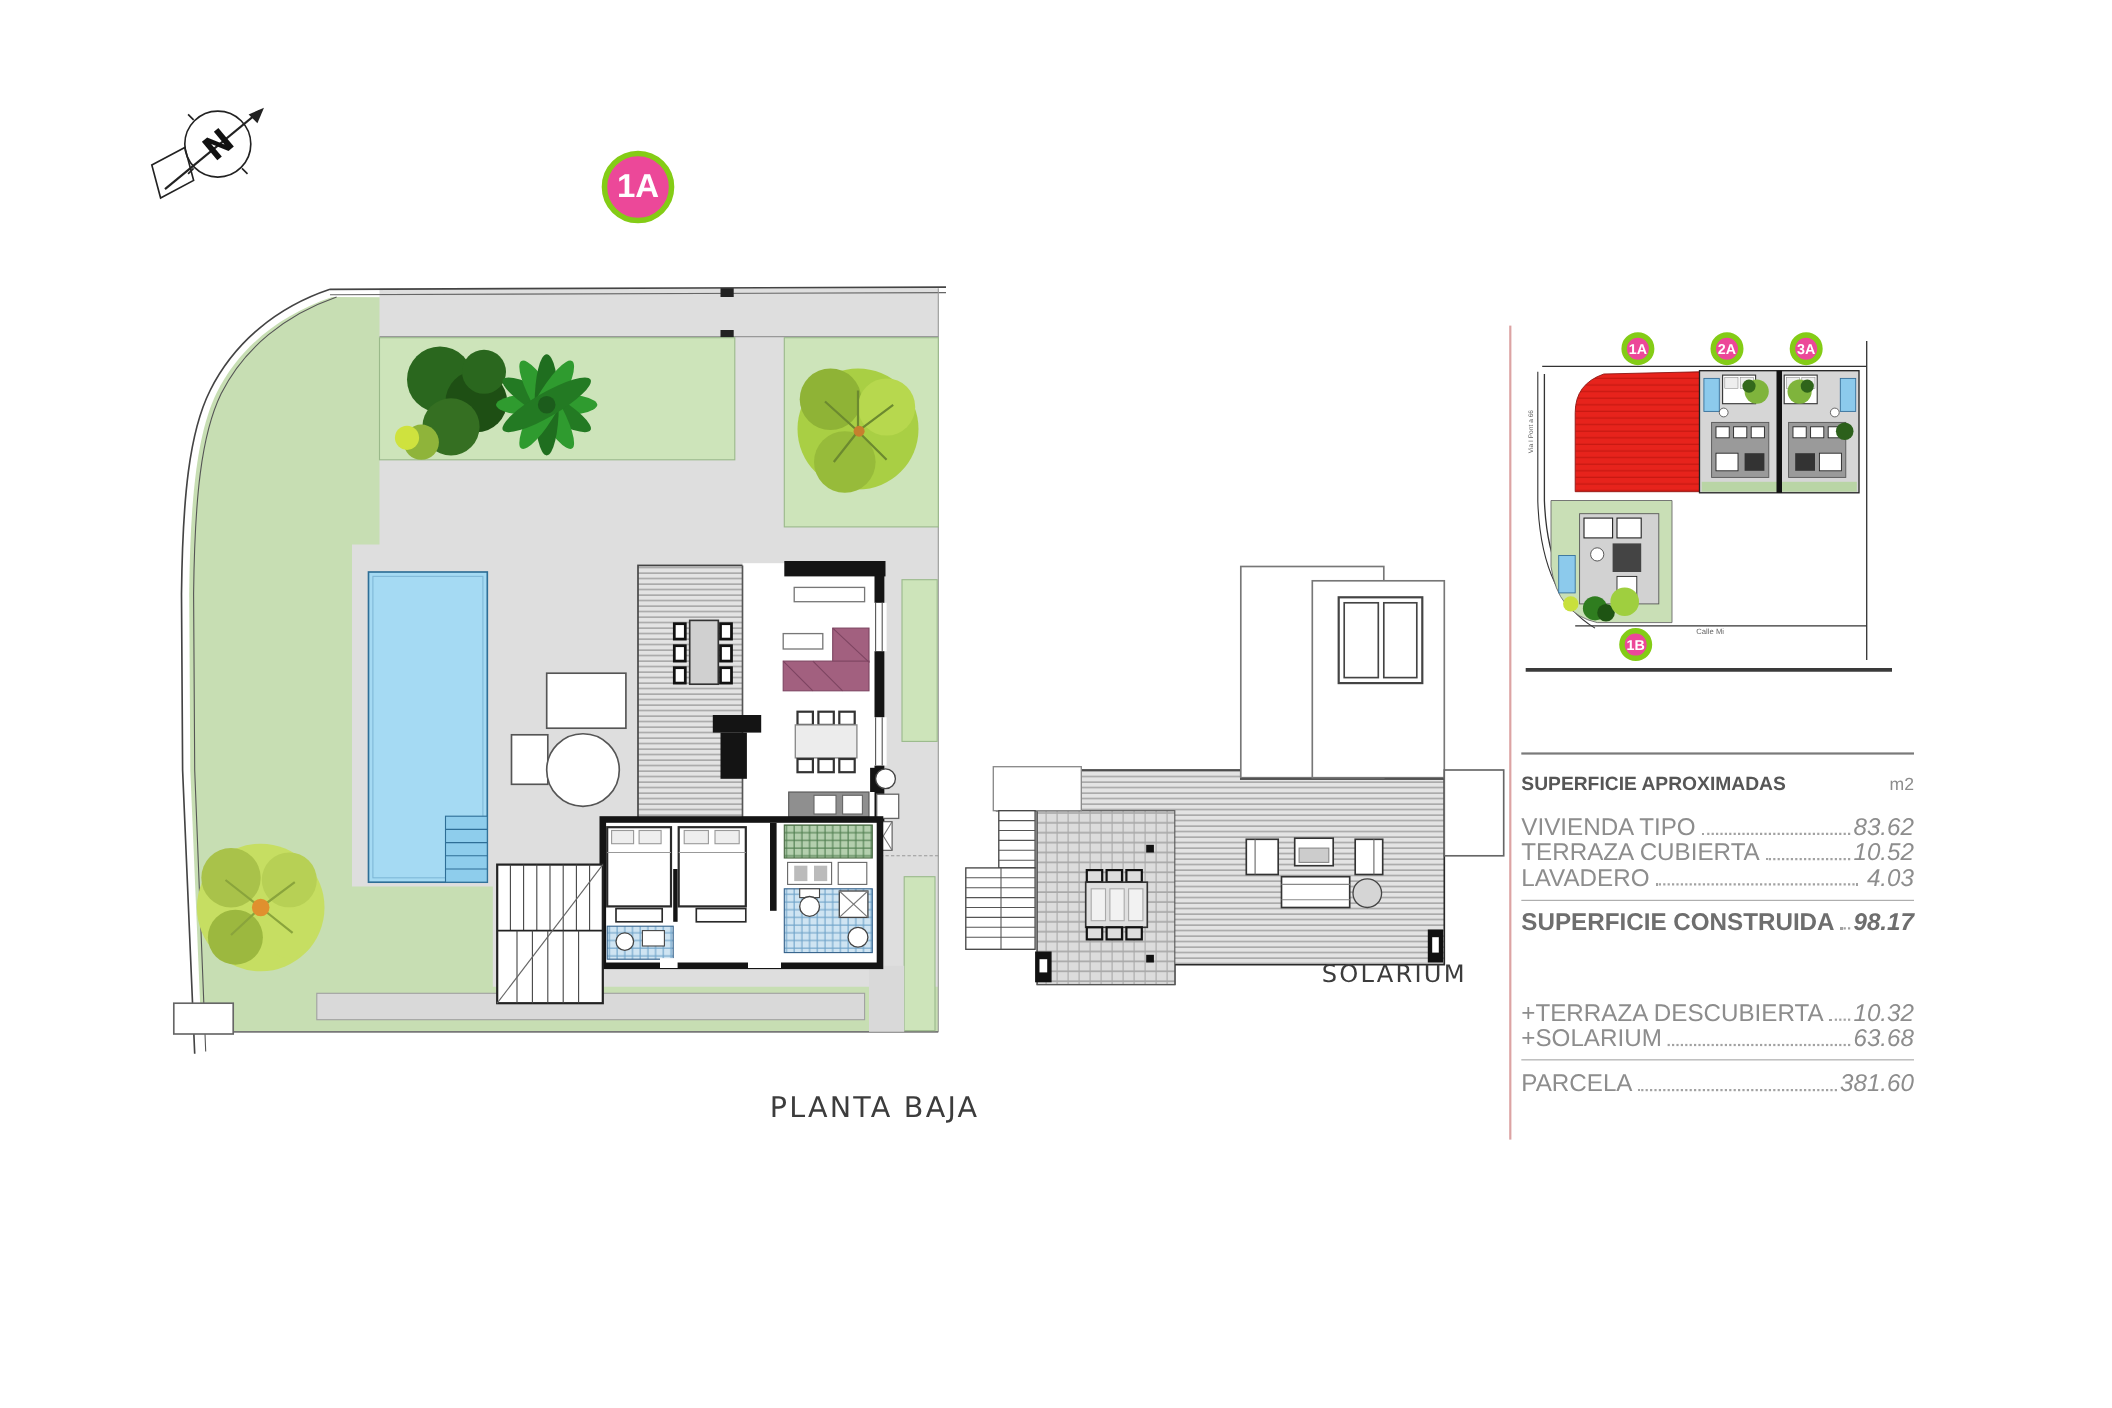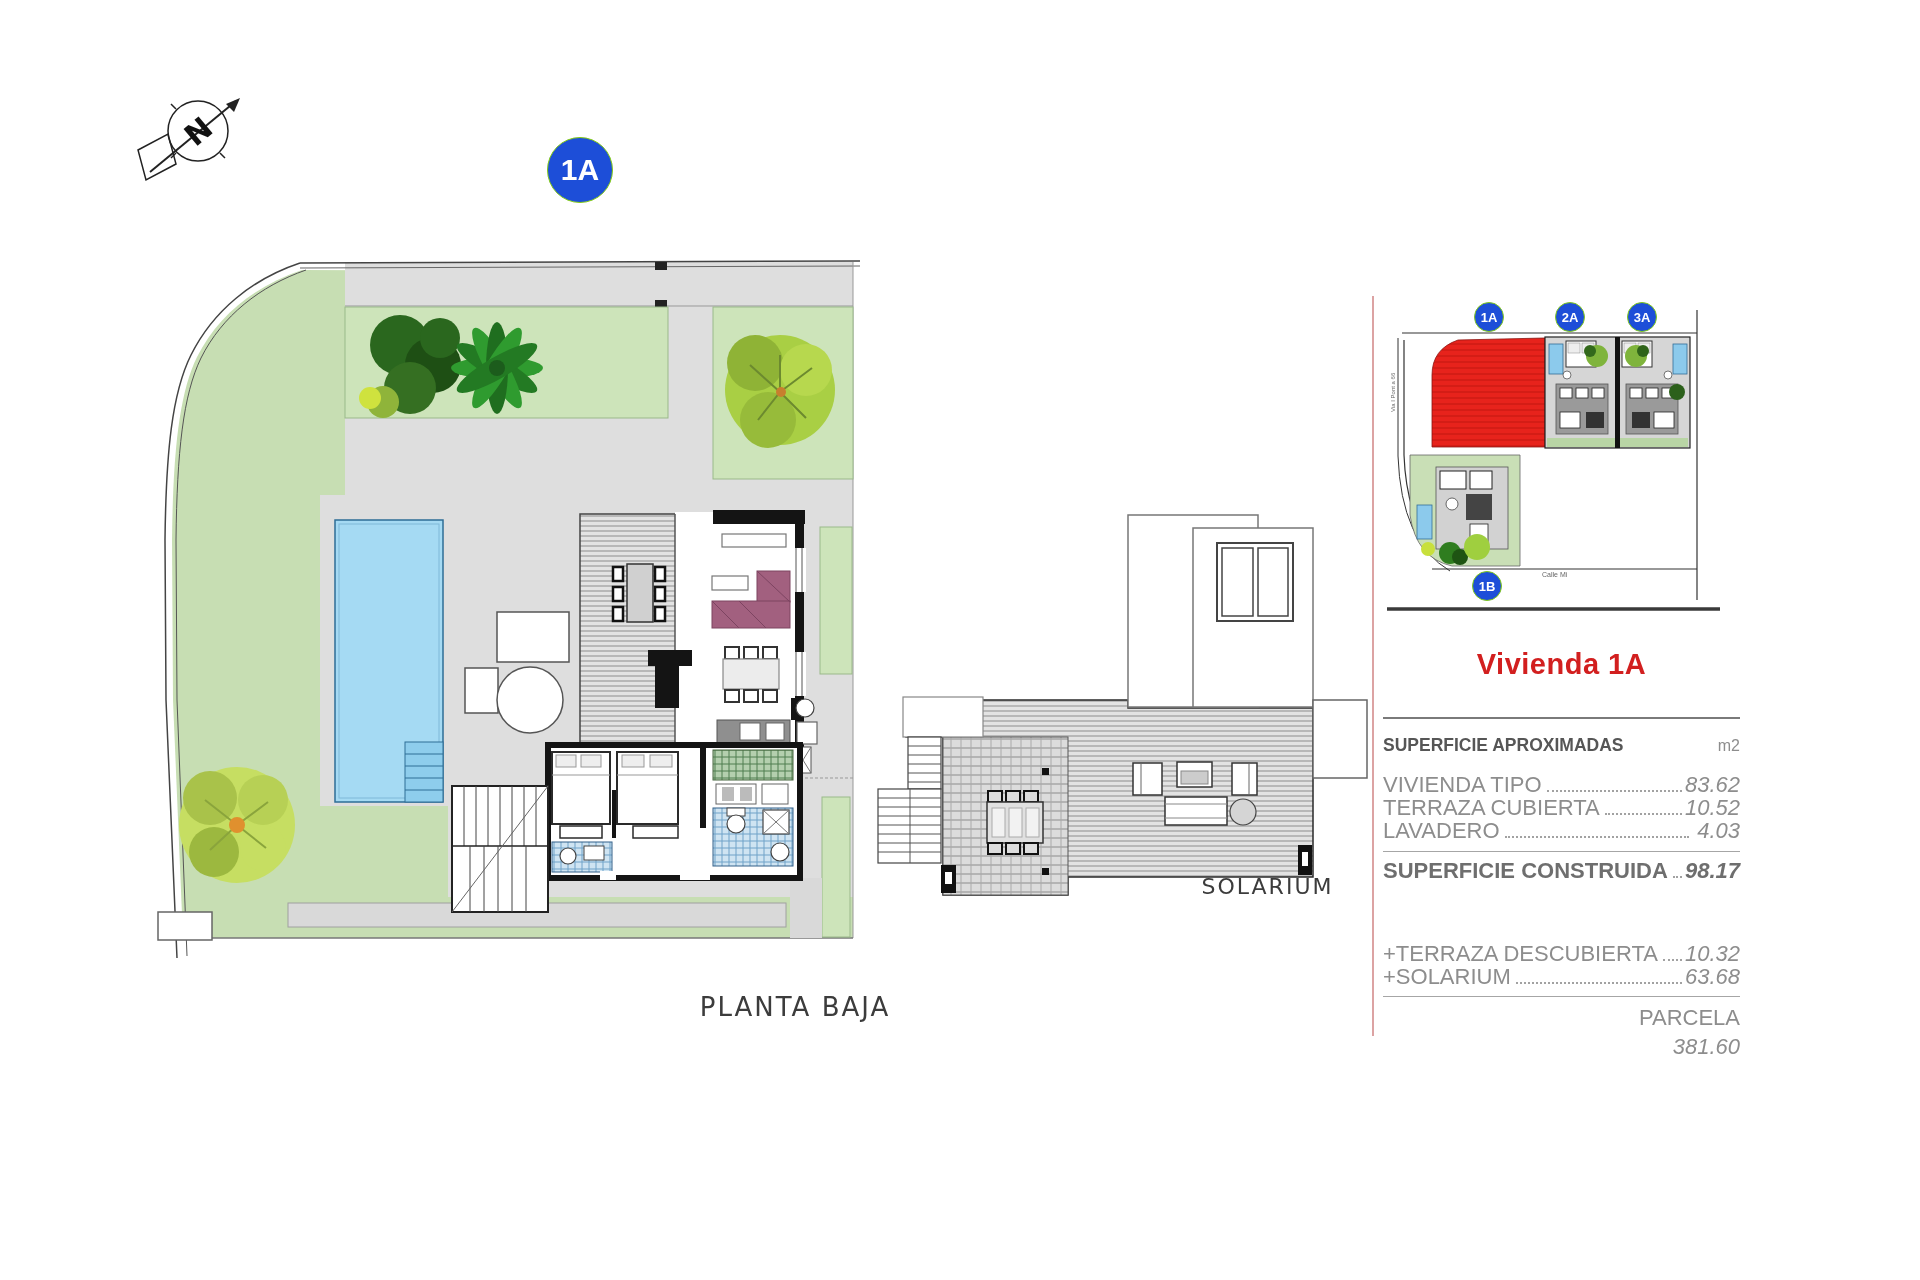--- a/index.html
+++ b/index.html
@@ -3,23 +3,23 @@
 <meta charset="utf-8">
 <style>
   html,body{margin:0;padding:0;background:#ffffff;}
   #stage{position:relative;width:1920px;height:1280px;background:#fff;overflow:hidden;
          font-family:"Liberation Sans", sans-serif;}
   #drawing{position:absolute;left:0;top:0;width:1920px;height:1280px;}
 
   .abs{position:absolute;}
   .plan-label{color:#3c3c3c;font-family:"DejaVu Sans", sans-serif;letter-spacing:2px;
               text-align:center;white-space:nowrap;}
-  .badge{position:absolute;background:#1d4ed8;color:#fff;border-radius:50%;
+  .badge{position:absolute;background:#ec4899;color:#fff;border-radius:50%;
          display:flex;align-items:center;justify-content:center;font-weight:bold;
-         border:1px solid #84cc16;box-sizing:border-box;}
+         border:5px solid #84cc16;box-sizing:border-box;}
   .badge.main{width:66px;height:66px;font-size:30px;}
   .badge.mini{width:30px;height:30px;font-size:13px;}
 
   .tinytext{position:absolute;font-size:7px;color:#666;white-space:nowrap;}
   .vtext{position:absolute;font-size:6px;color:#666;writing-mode:vertical-rl;
          transform:rotate(180deg);white-space:nowrap;}
 
   #divider-pink{position:absolute;left:1372px;top:296px;width:2px;height:740px;background:#dca3a3;}
 
   #panel{position:absolute;left:1383px;top:648px;width:357px;color:#8d8d8d;}
@@ -419,21 +419,20 @@
   <div class="badge mini" style="left:1555px;top:302px;text-align:center;">2A</div>
   <div class="badge mini" style="left:1627px;top:302px;">3A</div>
   <div class="badge mini" style="left:1472px;top:571px;">1B</div>
 
   <div class="tinytext" style="left:1542px;top:571px;">Calle Mi</div>
   <div class="vtext" style="left:1390px;top:340px;height:72px;">Via I Pont a 66</div>
 
   <div id="divider-pink"></div>
 
   <div id="panel">
-    <div class="title">Vivienda 1A</div>
 
     <div class="hline" style="margin-top:36px;"></div>
 
     <div class="tbl-head">
       <span>SUPERFICIE APROXIMADAS</span>
       <span class="unit">m2</span>
     </div>
 
     <div style="margin-top:17px;">
       <div class="row">
@@ -469,20 +468,20 @@
       </div>
       <div class="row">
         <span>+SOLARIUM</span>
         <span class="leader"></span>
         <span class="val">63.68</span>
       </div>
     </div>
 
     <div class="hline thin" style="margin-top:8px;"></div>
 
-    <div class="row" style="margin-top:9px;flex-direction:column;">
+    <div class="row" style="margin-top:9px;">
       <span>PARCELA</span>
       <span class="leader"></span>
       <span class="val">381.60</span>
     </div>
   </div>
 
 </div>
 
 </body></html>

